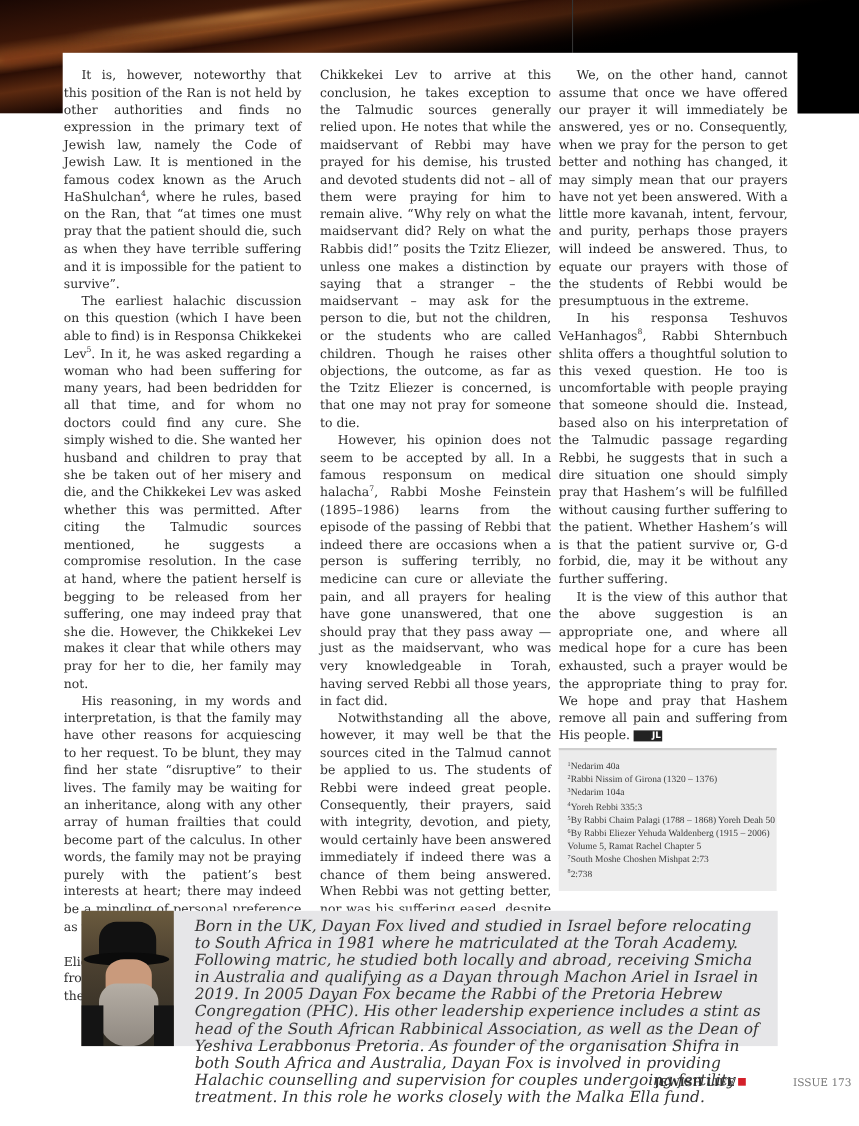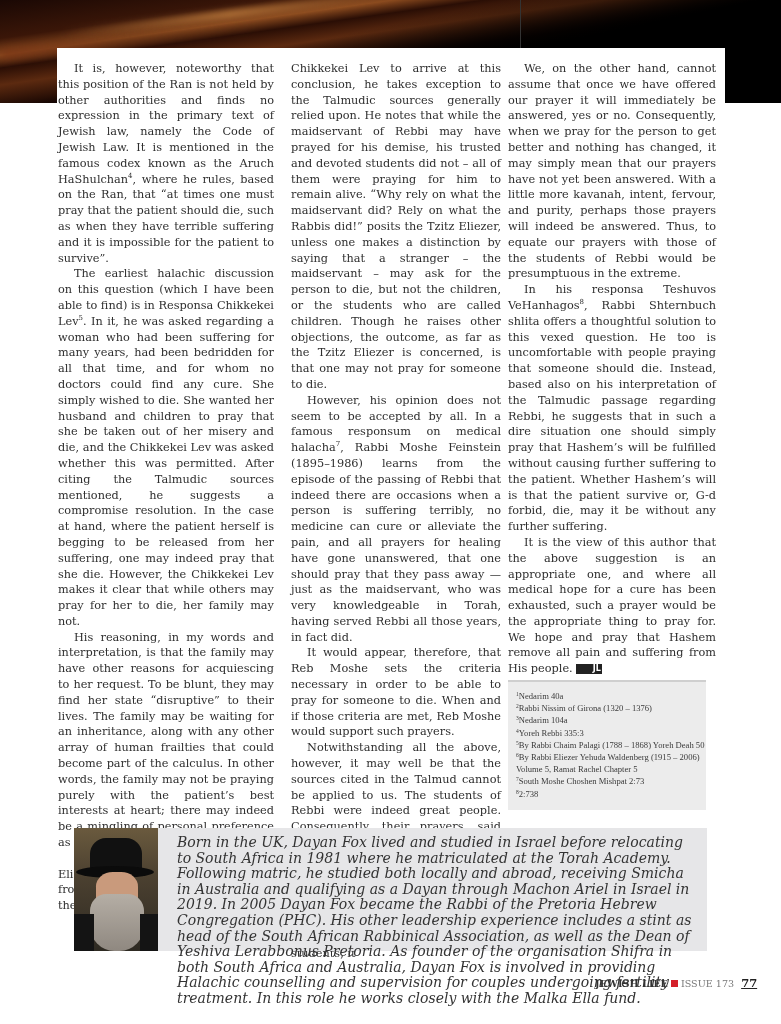--- a/index.html
+++ b/index.html
@@ -74,21 +74,21 @@
     font-family: "DejaVu Serif", serif; font-style: italic;
     font-size: 14px; line-height: 15.6px; color: #333;
   }
   .footer {
     position: absolute; left: 571px; top: 976px; height: 14px;
     font-family: "DejaVu Serif", serif; font-size: 9.6px; line-height: 14px; color: #333;
     white-space: nowrap;
   }
   .footer .pub { font-weight: bold; letter-spacing: 0.1px; margin-left: 24px; }
   .footer .sq { display: inline-block; width: 7px; height: 7px; background: #d4202a; margin: 0 3px 0 3px; vertical-align: 0; }
-  .footer .issue { color: #777; }
+  .footer .issue { color: #777; margin-left: 40px; }
   .footer .page { font-weight: bold; font-size: 11.5px; margin-left: 7px; color: #222; text-decoration: underline; }
 </style>
 </head>
 <body>
 
 <div class="banner">
   <div class="streak"></div>
   <div class="streak2"></div>
   <div class="divline"></div>
 </div>
@@ -96,21 +96,20 @@
 
 <div class="col col1">
     <p>It is, however, noteworthy that this position of the Ran is not held by other authorities and finds no expression in the primary text of Jewish law, namely the Code of Jewish Law. It is mentioned in the famous codex known as the Aruch HaShulchan<sup>4</sup>, where he rules, based on the Ran, that “at times one must pray that the patient should die, such as when they have terrible suffering and it is impossible for the patient to survive”.</p>
     <p>The earliest halachic discussion on this question (which I have been able to find) is in Responsa Chikkekei Lev<sup>5</sup>. In it, he was asked regarding a woman who had been suffering for many years, had been bedridden for all that time, and for whom no doctors could find any cure. She simply wished to die. She wanted her husband and children to pray that she be taken out of her misery and die, and the Chikkekei Lev was asked whether this was permitted. After citing the Talmudic sources mentioned, he suggests a compromise resolution. In the case at hand, where the patient herself is begging to be released from her suffering, one may indeed pray that she die. However, the Chikkekei Lev makes it clear that while others may pray for her to die, her family may not.</p>
     <p>His reasoning, in my words and interpretation, is that the family may have other reasons for acquiescing to her request. To be blunt, they may find her state “disruptive” to their lives. The family may be waiting for an inheritance, along with any other array of human frailties that could become part of the calculus. In other words, the family may not be praying purely with the patient’s best interests at heart; there may indeed be a mingling of personal preference as well.</p>
     <p>In citing this responsum, the Tzitz Eliezer<sup>6</sup> remains un-swayed. Apart from noting the general reticence of the</p>
   </div>
 <div class="col col2">
     <p class="noindent">Chikkekei Lev to arrive at this conclusion, he takes exception to the Talmudic sources generally relied upon. He notes that while the maidservant of Rebbi may have prayed for his demise, his trusted and devoted students did not – all of them were praying for him to remain alive. “Why rely on what the maidservant did? Rely on what the Rabbis did!” posits the Tzitz Eliezer, unless one makes a distinction by saying that a stranger – the maidservant – may ask for the person to die, but not the children, or the students who are called children. Though he raises other objections, the outcome, as far as the Tzitz Eliezer is concerned, is that one may not pray for someone to die.</p>
     <p>However, his opinion does not seem to be accepted by all. In a famous responsum on medical halacha<sup>7</sup>, Rabbi Moshe Feinstein (1895–1986) learns from the episode of the passing of Rebbi that indeed there are occasions when a person is suffering terribly, no medicine can cure or alleviate the pain, and all prayers for healing have gone unanswered, that one should pray that they pass away — just as the maidservant, who was very knowledgeable in Torah, having served Rebbi all those years, in fact did.</p>
-    <p>It would appear, therefore, that Reb Moshe sets the criteria necessary in order to be able to pray for someone to die. When and if those criteria are met, Reb Moshe would support such prayers.</p>
     <p>Notwithstanding all the above, however, it may well be that the sources cited in the Talmud cannot be applied to us. The students of Rebbi were indeed great people. Consequently, their prayers, said with integrity, devotion, and piety, would certainly have been answered immediately if indeed there was a chance of them being answered. When Rebbi was not getting better, nor was his suffering eased, despite the prayers of these righteous students, it</p>
   </div>
 <div class="col col3">
     <p>We, on the other hand, cannot assume that once we have offered our prayer it will immediately be answered, yes or no. Consequently, when we pray for the person to get better and nothing has changed, it may simply mean that our prayers have not yet been answered. With a little more kavanah, intent, fervour, and purity, perhaps those prayers will indeed be answered. Thus, to equate our prayers with those of the students of Rebbi would be presumptuous in the extreme.</p>
     <p>In his responsa Teshuvos VeHanhagos<sup>8</sup>, Rabbi Shternbuch shlita offers a thoughtful solution to this vexed question. He too is uncomfortable with people praying that someone should die. Instead, based also on his interpretation of the Talmudic passage regarding Rebbi, he suggests that in such a dire situation one should simply pray that Hashem’s will be fulfilled without causing further suffering to the patient. Whether Hashem’s will is that the patient survive or, G-d forbid, die, may it be without any further suffering.</p>
     <p>It is the view of this author that the above suggestion is an appropriate one, and where all medical hope for a cure has been exhausted, such a prayer would be the appropriate thing to pray for. We hope and pray that Hashem remove all pain and suffering from His people.<span class="jl-mark">JL</span></p>
   </div>
 
 <div class="footnotes" id="footnotes">
     <div><sup>1</sup><span>Nedarim 40a</span></div>

